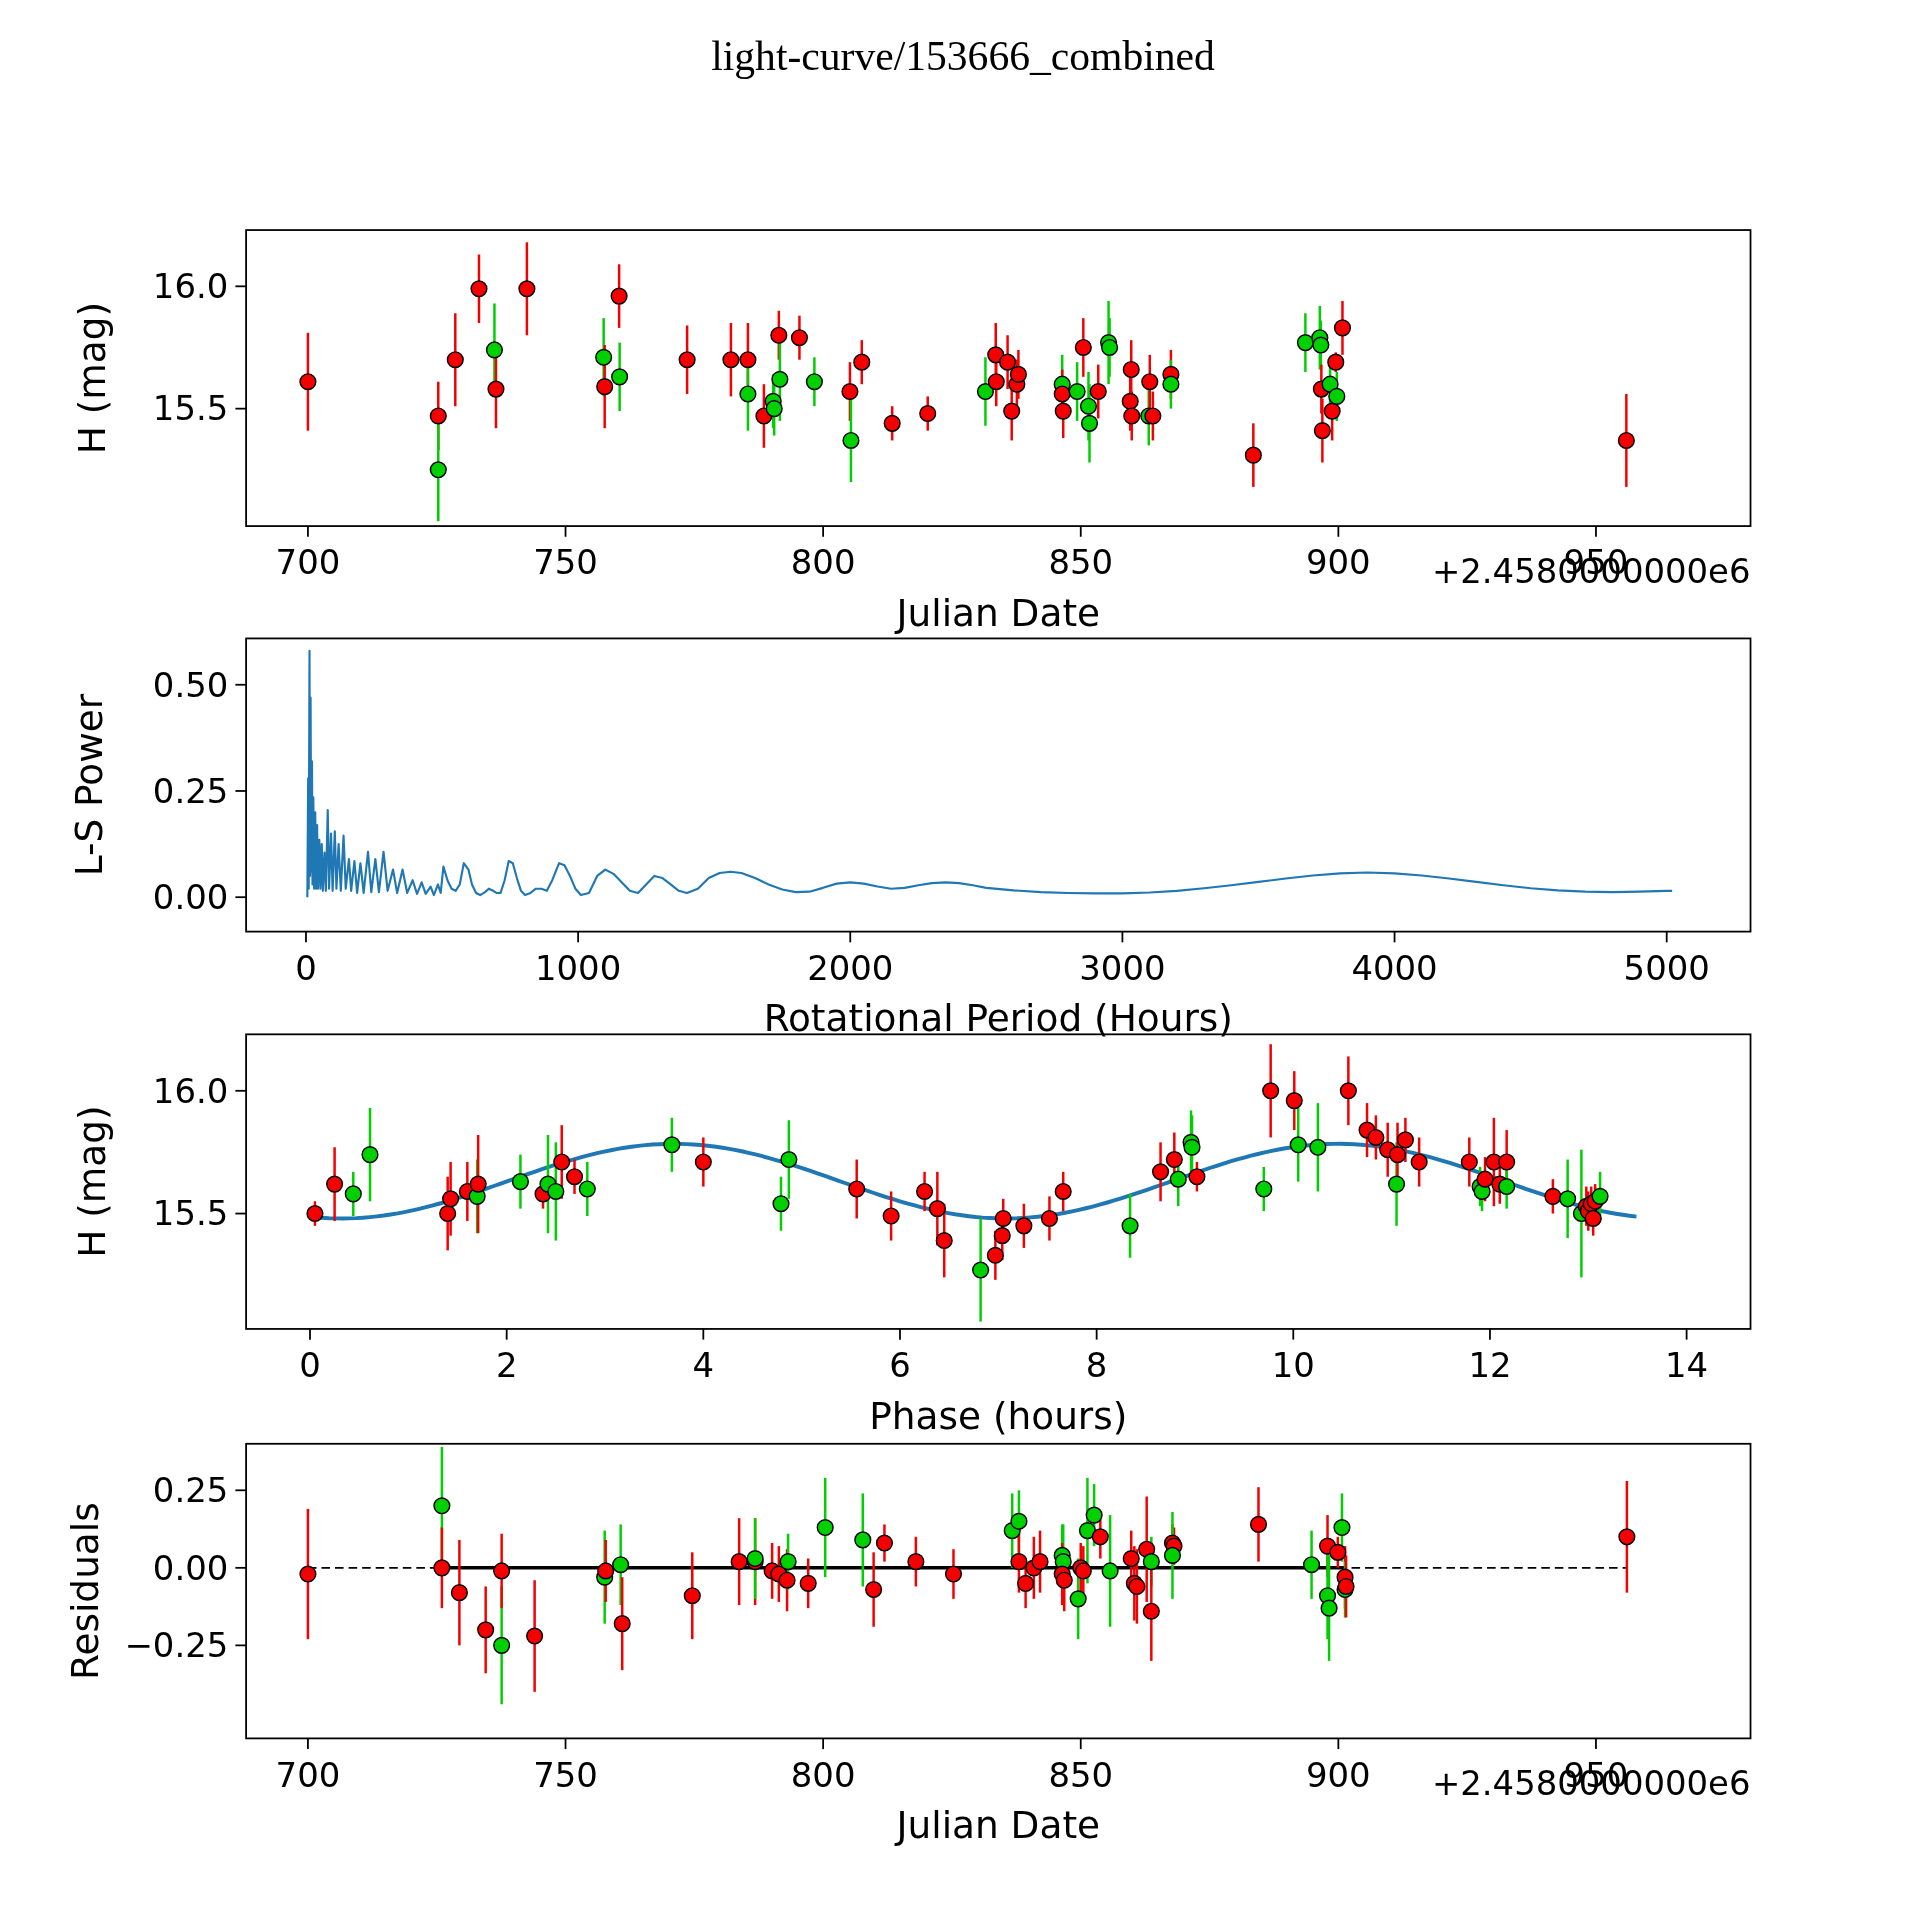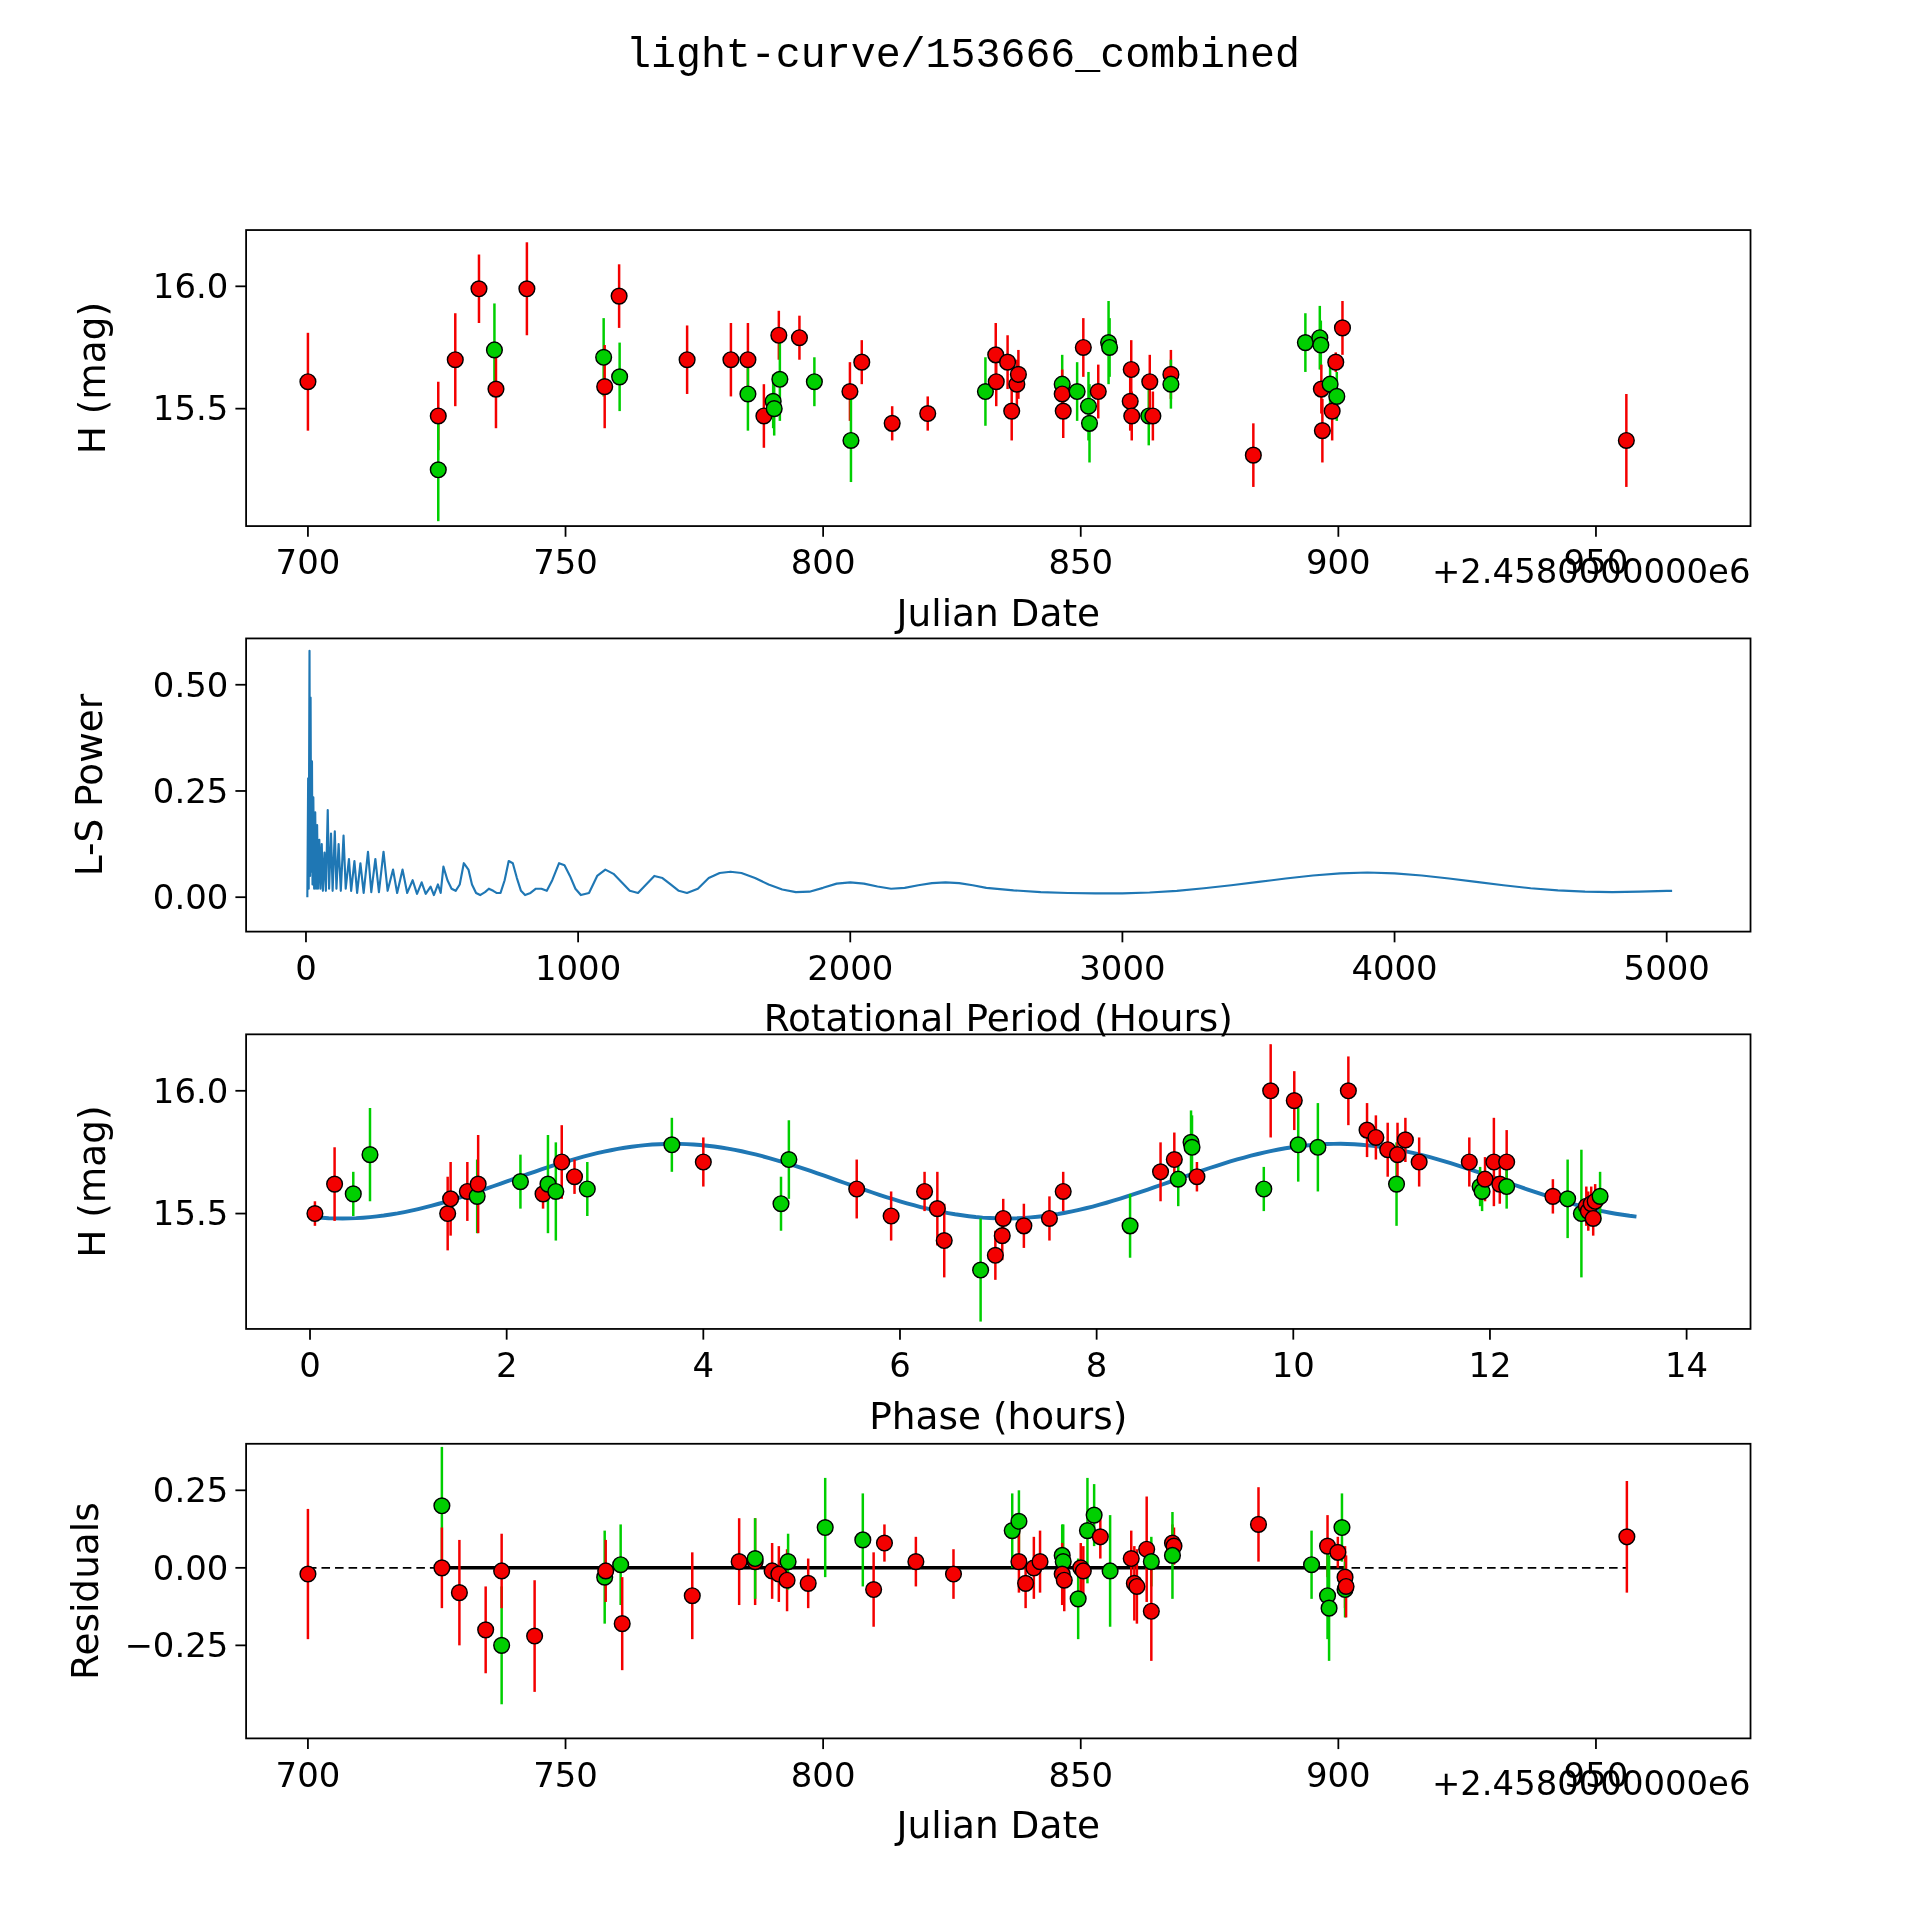--- a/index.html
+++ b/index.html
@@ -1,18 +1,18 @@
 <!DOCTYPE html>
 <html style="font-size:6.2px"><head>
 <meta charset="utf-8">
 <style>
   html,body{margin:0;padding:0;background:#ffffff;}
   #page{position:relative;width:100vmin;height:100vmin;background:#ffffff;overflow:hidden;}
   #fig{position:absolute;left:0;top:0;width:100%;height:100%;}
-  .overlay{position:absolute;font-family:Liberation Mono, monospace;color:#000;white-space:nowrap;}
+  .overlay{position:absolute;font-family:Liberation Serif, serif;color:#000;white-space:nowrap;}
   #figure-title{top:1.65%;left:0;right:0;text-align:center;font-size:2.16vmin;}
   #period-annotation{left:15.9%;top:28.55%;font-size:1.9vmin;}
   text{font-family:"DejaVu Sans",sans-serif;fill:#000;}
 </style>
 </head>
 <body>
 
 <div id="page">
   <svg id="fig" viewBox="0 0 5400 5400" preserveAspectRatio="xMidYMid meet">
       <line x1="863.3424657534247" x2="863.3424657534247" y1="1207.479338842975" y2="933.09917355372" stroke="#f40000" stroke-width="7"></line>

